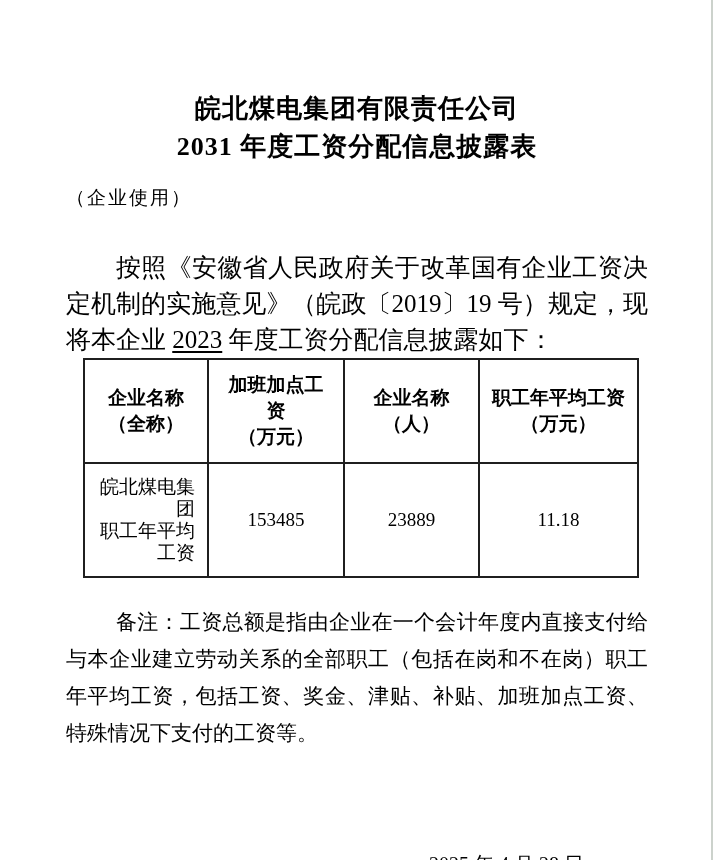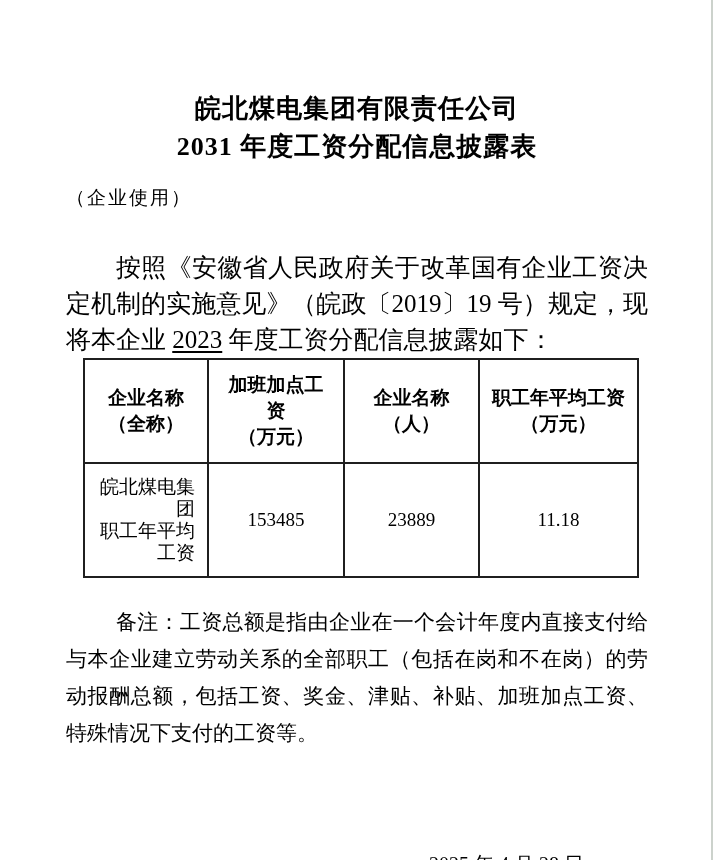--- a/index.html
+++ b/index.html
@@ -154,21 +154,21 @@
             <div>皖北煤电集团</div>
             <div>职工年平均工资</div>
           </td>
           <td>153485</td>
           <td>23889</td>
           <td>11.18</td>
         </tr>
       </tbody>
     </table>
 
-    <p class="note">备注：工资总额是指由企业在一个会计年度内直接支付给与本企业建立劳动关系的全部职工（包括在岗和不在岗）的劳动报酬总额，包括工资、奖金、津贴、补贴、加班加点工资、特殊情况下支付的工资等。</p>
+    <p class="note">备注：工资总额是指由企业在一个会计年度内直接支付给与本企业建立劳动关系的全部职工（包括在岗和不在岗）职工年平均工资，包括工资、奖金、津贴、补贴、加班加点工资、特殊情况下支付的工资等。</p>
 
     <div class="date">2025 年 4 月 28 日</div>
 
   </div>
 
   <div class="right-edge-line"></div>
 
 </div>
 
 </body></html>

